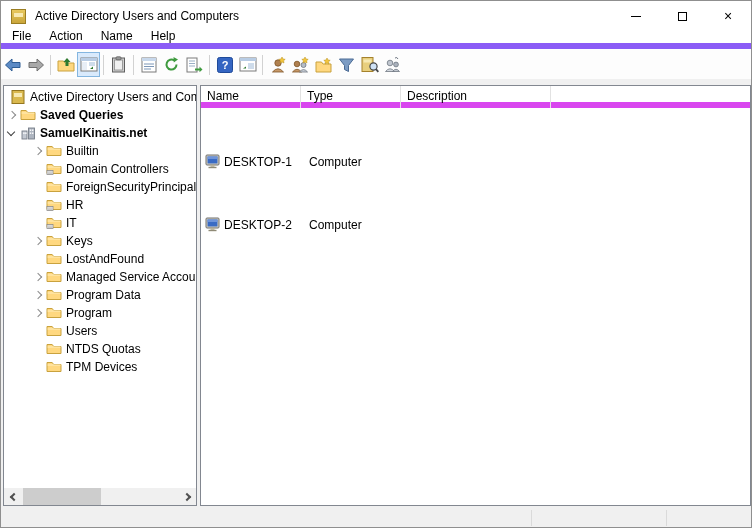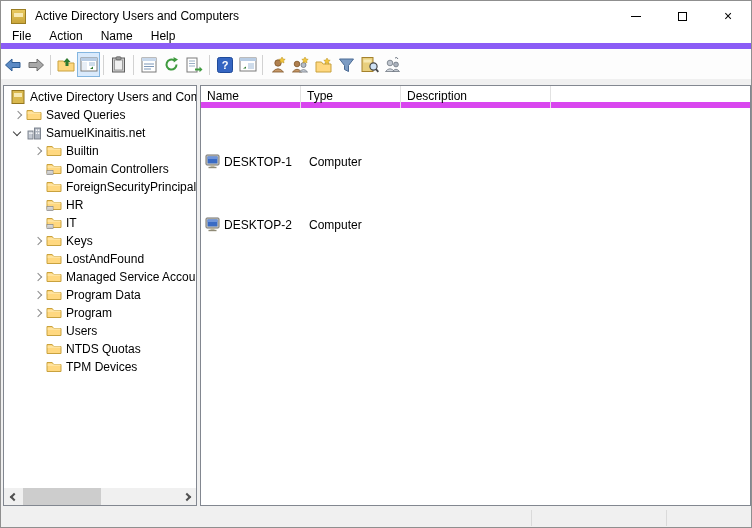--- a/index.html
+++ b/index.html
@@ -36,21 +36,21 @@
 
   
   .tree-panel { position:absolute; left:2px; top:0; width:194px; height:421px; background:#fff; border:1px solid #828790; overflow:hidden; }
   .tree-scrollwrap { position:absolute; left:0; top:0; right:0; bottom:17px; overflow:hidden; }
   .tree { width:240px; padding-top:2px; }
   .trow { height:18px; display:flex; align-items:center; white-space:nowrap; }
   .trow .chev { width:16px; height:18px; flex:0 0 16px; position:relative; }
   .chev.col::before { content:""; position:absolute; left:5px; top:6px; width:5px; height:5px; border-right:1px solid #8a8a8a; border-bottom:1px solid #8a8a8a; transform:rotate(-45deg); }
   .chev.exp::before { content:""; position:absolute; left:4px; top:5px; width:5px; height:5px; border-right:1px solid #3f3f3f; border-bottom:1px solid #3f3f3f; transform:rotate(45deg); }
   .lvl0 { padding-left:6px; }
-  .lvl1 { padding-left:6px; }
+  .lvl1 { padding-left:0;font-weight:bold; }
   .lvl2 { padding-left:26px; }
   .trow .core { display:flex; align-items:center; height:18px; padding:0 3px 0 0; }
   .trow .core.sel { background:#d9d9d9; }
   .tico { width:16px; height:16px; margin-right:4px; flex:0 0 16px; position:relative; }
   .tico svg { display:block; }
   .lbl { white-space:nowrap; }
 
   
   .hscroll { position:absolute; left:0; right:0; bottom:0; height:17px; background:#f0f0f0; display:flex; }
   .hs-arrow { width:17px; height:17px; position:relative; }

